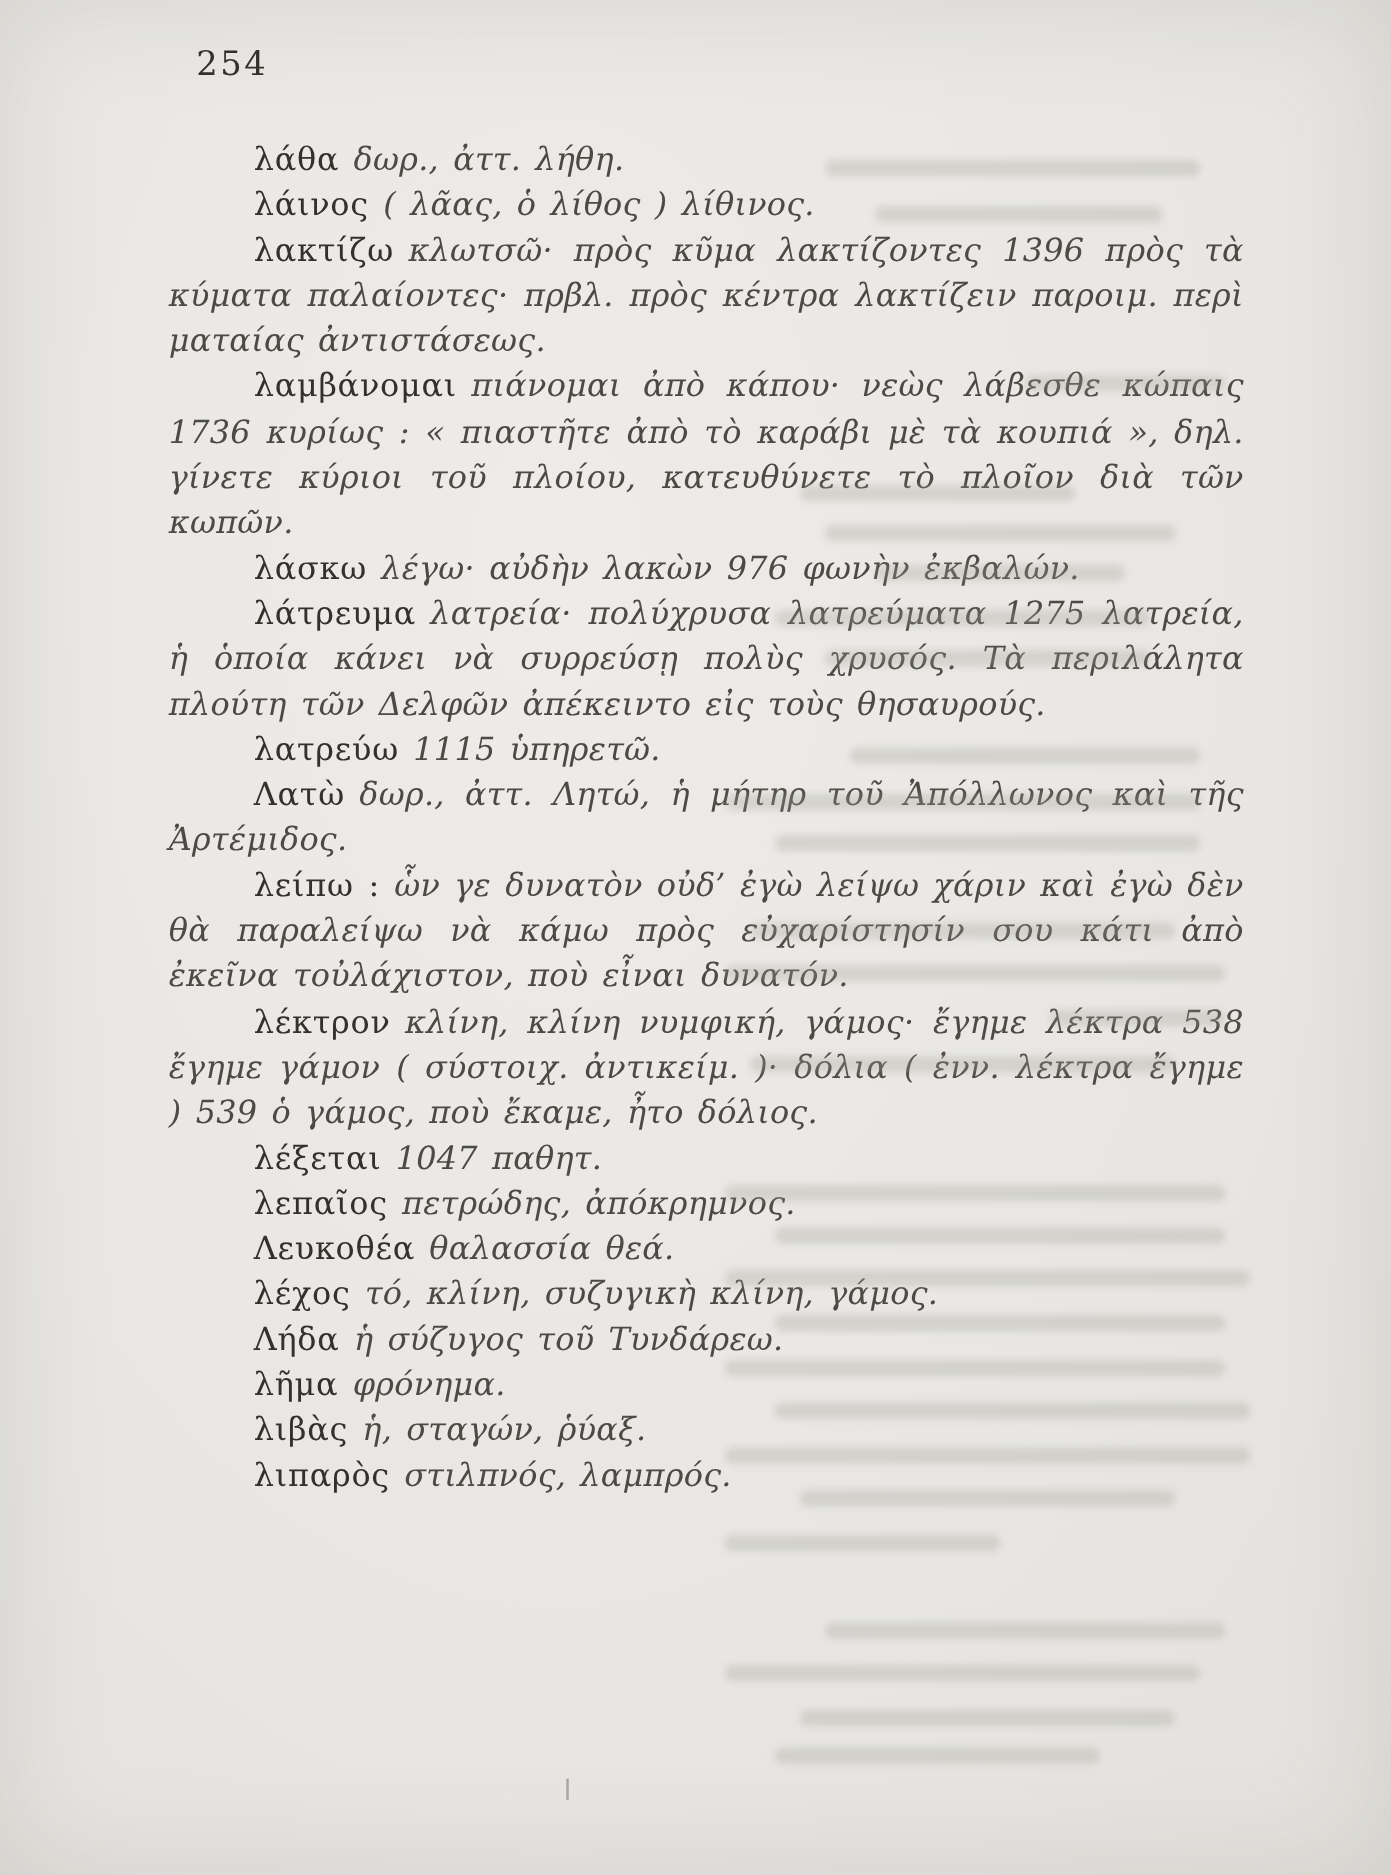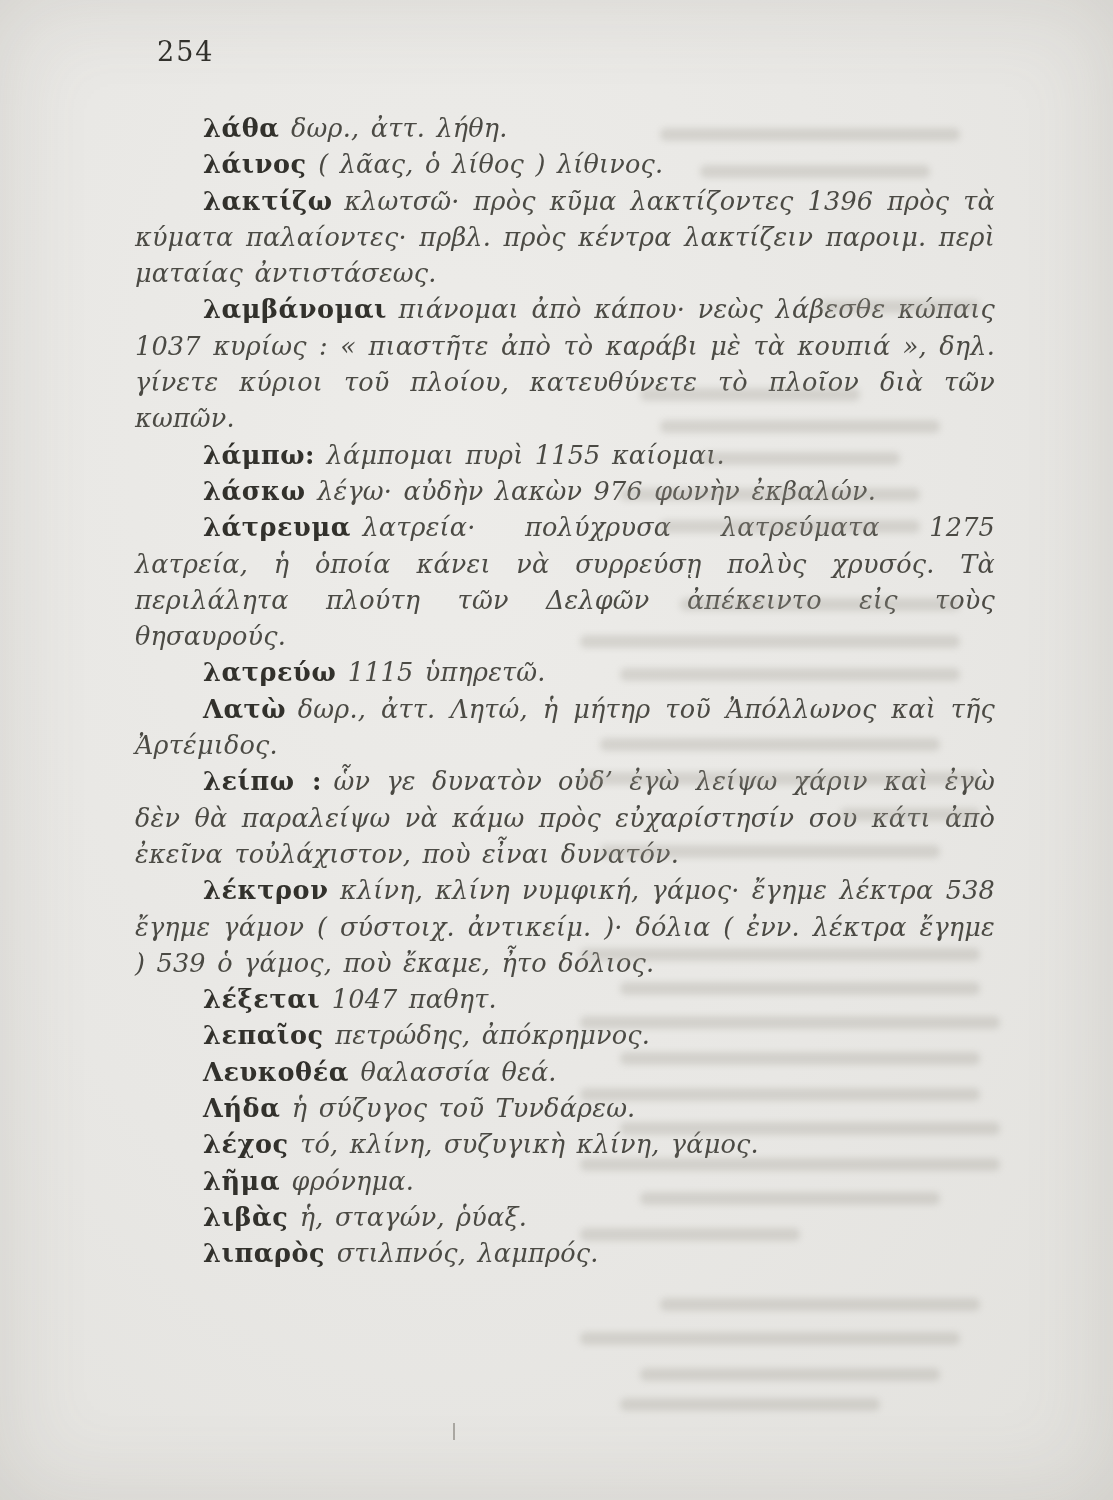--- a/index.html
+++ b/index.html
@@ -34,21 +34,21 @@
   }
   .entry {
     margin: 0;
     text-indent: 68px;
     font-style: italic;
     letter-spacing: 0.2px;
     word-spacing: 0.12em;
   }
   .hw {
     font-style: normal;
-    font-weight: bold;
+    font-weight: normal;
     letter-spacing: 0.6px;
     color: var(--ink-strong, #32312c);
     margin-right: 0.45em;
     margin-top: 22px;
   }
   .ghost {
     position: absolute;
     height: 13px;
     background: rgba(163,160,150,0.30);
     border-radius: 6px;
@@ -67,33 +67,32 @@
 <body style="--paper: #e9e8e5; --ink: #4b4a44; --ink-strong: #32312c;">
 
 <div class="vignette"></div>
 
 <div class="page-number">254</div>
 
 <div class="text-block">
     <p class="entry"><span class="hw">λάθα</span><span>δωρ., ἀττ. λήθη.</span></p>
     <p class="entry"><span class="hw">λάινος</span><span>( λᾶας, ὁ λίθος ) λίθινος.</span></p>
     <p class="entry"><span class="hw">λακτίζω</span><span>κλωτσῶ· πρὸς κῦμα λακτίζοντες 1396 πρὸς τὰ κύματα παλαίοντες· πρβλ. πρὸς κέντρα λακτίζειν παροιμ. περὶ ματαίας ἀντιστάσεως.</span></p>
-    <p class="entry"><span class="hw">λαμβάνομαι</span><span>πιάνομαι ἀπὸ κάπου· νεὼς λάβεσθε κώπαις 1037 κυρίως : « πιαστῆτε ἀπὸ τὸ καράβι μὲ τὰ κουπιά », δηλ. γίνετε κύριοι τοῦ πλοίου, κατευθύνετε τὸ πλοῖον διὰ τῶν κωπῶν.</span></p>
-    <p class="entry"><span class="hw">λάμπω:</span><span>λάμπομαι πυρὶ 1155 καίομαι.</span></p>
+    <p class="entry"><span class="hw">λαμβάνομαι</span><span>πιάνομαι ἀπὸ κάπου· νεὼς λάβεσθε κώπαις 1736 κυρίως : « πιαστῆτε ἀπὸ τὸ καράβι μὲ τὰ κουπιά », δηλ. γίνετε κύριοι τοῦ πλοίου, κατευθύνετε τὸ πλοῖον διὰ τῶν κωπῶν.</span></p>
     <p class="entry"><span class="hw">λάσκω</span><span>λέγω· αὐδὴν λακὼν 976 φωνὴν ἐκβαλών.</span></p>
     <p class="entry"><span class="hw">λάτρευμα</span><span>λατρεία· πολύχρυσα λατρεύματα 1275 λατρεία, ἡ ὁποία κάνει νὰ συρρεύσῃ πολὺς χρυσός. Τὰ περιλάλητα πλούτη τῶν Δελφῶν ἀπέκειντο εἰς τοὺς θησαυρούς.</span></p>
     <p class="entry"><span class="hw">λατρεύω</span><span>1115 ὑπηρετῶ.</span></p>
     <p class="entry"><span class="hw">Λατὼ</span><span>δωρ., ἀττ. Λητώ, ἡ μήτηρ τοῦ Ἀπόλλωνος καὶ τῆς Ἀρτέμιδος.</span></p>
     <p class="entry"><span class="hw">λείπω :</span><span>ὧν γε δυνατὸν οὐδ’ ἐγὼ λείψω χάριν καὶ ἐγὼ δὲν θὰ παραλείψω νὰ κάμω πρὸς εὐχαρίστησίν σου κάτι ἀπὸ ἐκεῖνα τοὐλάχιστον, ποὺ εἶναι δυνατόν.</span></p>
     <p class="entry"><span class="hw">λέκτρον</span><span>κλίνη, κλίνη νυμφική, γάμος· ἔγημε λέκτρα 538 ἔγημε γάμον ( σύστοιχ. ἀντικείμ. )· δόλια ( ἐνν. λέκτρα ἔγημε ) 539 ὁ γάμος, ποὺ ἔκαμε, ἦτο δόλιος.</span></p>
     <p class="entry"><span class="hw">λέξεται</span><span>1047 παθητ.</span></p>
     <p class="entry"><span class="hw">λεπαῖος</span><span>πετρώδης, ἀπόκρημνος.</span></p>
     <p class="entry"><span class="hw">Λευκοθέα</span><span>θαλασσία θεά.</span></p>
+    <p class="entry"><span class="hw">λέχος</span><span>τό, κλίνη, συζυγικὴ κλίνη, γάμος.</span></p>
     <p class="entry"><span class="hw">Λήδα</span><span>ἡ σύζυγος τοῦ Τυνδάρεω.</span></p>
-    <p class="entry"><span class="hw">λέχος</span><span>τό, κλίνη, συζυγικὴ κλίνη, γάμος.</span></p>
     <p class="entry"><span class="hw">λῆμα</span><span>φρόνημα.</span></p>
     <p class="entry"><span class="hw">λιβὰς</span><span>ἡ, σταγών, ῥύαξ.</span></p>
     <p class="entry"><span class="hw">λιπαρὸς</span><span>στιλπνός, λαμπρός.</span></p>
   </div>
 
 <div class="crease-mark"></div>
 
 <div class="ghost" style="left: 660px; top: 128px; width: 300px;"></div>
 <div class="ghost" style="left: 700px; top: 165px; width: 230px;"></div>
 <div class="ghost" style="left: 820px; top: 300px; width: 160px;"></div>

